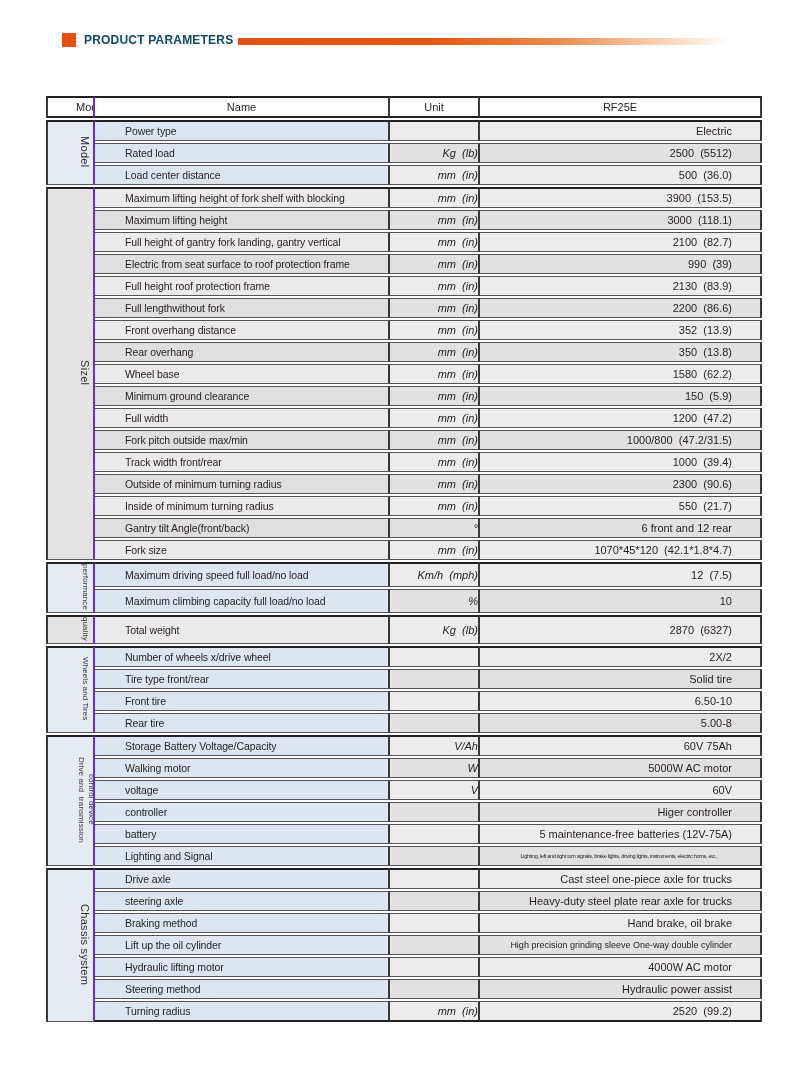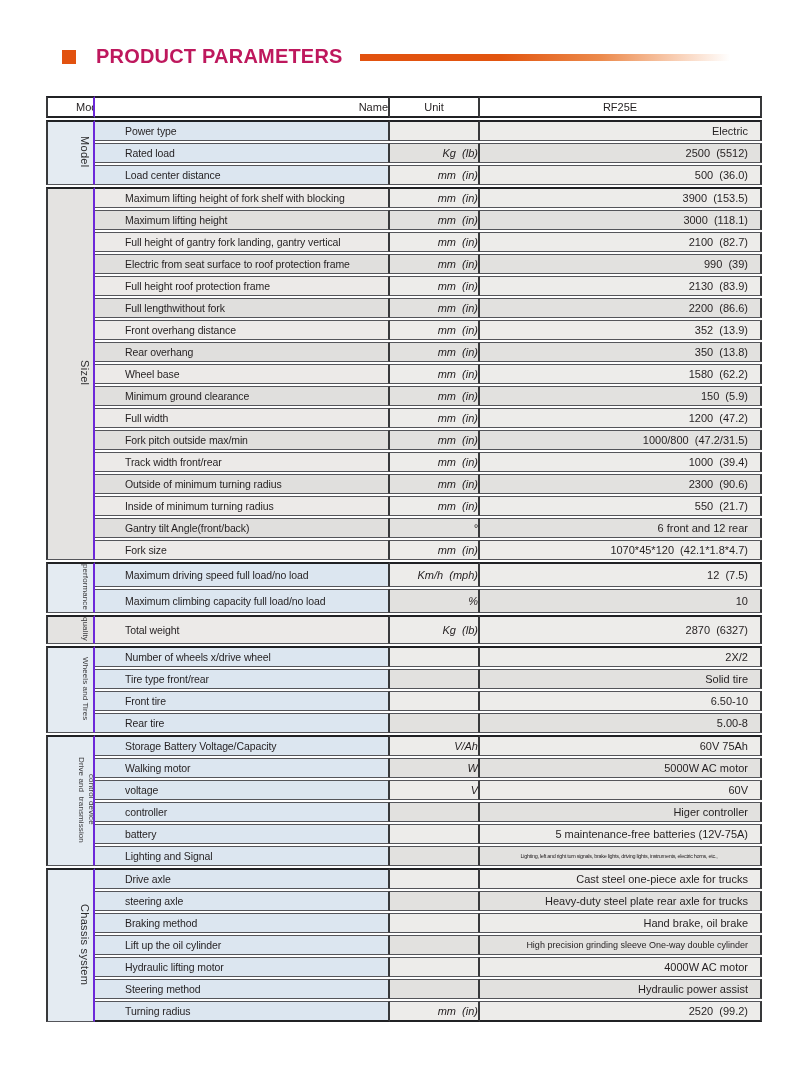--- a/index.html
+++ b/index.html
@@ -1,43 +1,43 @@
 <!DOCTYPE html>
 <html><head>
 <meta charset="utf-8">
 <style>
   html,body{margin:0;padding:0;background:#ffffff;}
   body{width:800px;height:1085px;font-family:"Liberation Sans",sans-serif;color:#231f20;position:relative;overflow:hidden;}
 
   
   .title-row{position:absolute;top:33px;left:62px;width:668px;display:flex;align-items:center;}
   .title-square{width:14px;height:14px;background:#e2520f;margin-right:8px;flex:0 0 auto;}
-  .title-text{font-size:20px;font-weight:bold;letter-spacing:.2px;margin:12px;white-space:nowrap;color:#be185d;}
+  .title-text{font-size:12px;font-weight:bold;letter-spacing:.2px;margin:0;white-space:nowrap;color:#0c4a6e;}
   .title-bar{flex:1 1 auto;height:7px;margin-left:5px;margin-top:2px;
     background:linear-gradient(90deg,#e2520f 0%,#e2550f 38%,#ec8a4c 65%,#f8cdb2 85%,#ffffff 100%);}
 
   
   table.params{position:absolute;top:94px;left:46px;width:716px;table-layout:fixed;
     border-collapse:separate;border-spacing:0 2px;background:#ffffff;}
   col.c-model{width:49px;} col.c-name{width:295px;} col.c-unit{width:90px;} col.c-value{width:282px;}
 
   th,td{height:18px;font-size:11px;font-weight:normal;padding:0;vertical-align:middle;
     border-top:1px solid #54555a;border-bottom:1px solid #54555a;overflow:hidden;}
   th{background:#ffffff;text-align:center;border-top:2px solid #202124;border-bottom:2px solid #202124;}
   th.first, td.labcell{border-left:2px solid #38393b;border-right:2px solid #6d28d9;padding-left:28px;}
-  th.c2, td.name{border-right:2px solid #38393b;text-align:right;}
+  th.c2, td.name{border-right:2px solid #38393b;}
   th.c3, td.unit{border-right:2px solid #38393b;}
   th.c4, td.value{border-right:2px solid #38393b;}
 
   tr.sec-first>td{border-top:2px solid #202124;}
   tr.sec-last>td{border-bottom:2px solid #202124;}
 
   td.name{text-align:left;padding-left:30px;font-size:10.5px;letter-spacing:-.1px;white-space:pre;}
   td.unit{text-align:right;white-space:pre;font-style:italic;}
-  td.value{text-align:right;padding-right:12px;white-space:pre;}
+  td.value{text-align:right;padding-right:28px;white-space:pre;}
   td.value.small{font-size:9px;}
   td.value.tiny{font-size:5.5px;letter-spacing:-.3px;text-align:center;padding-right:6px;padding-left:4px;}
 
   
   .bg-blue{background:#dce6f0;}
   .bg-grayL{background:#eceae8;}
   .bg-grayD{background:#e0dfdd;}
   .bg-valL{background:#edecea;}
   .bg-valD{background:#e2e1df;}
   .lab-blue{background:#e4ebf2;}

